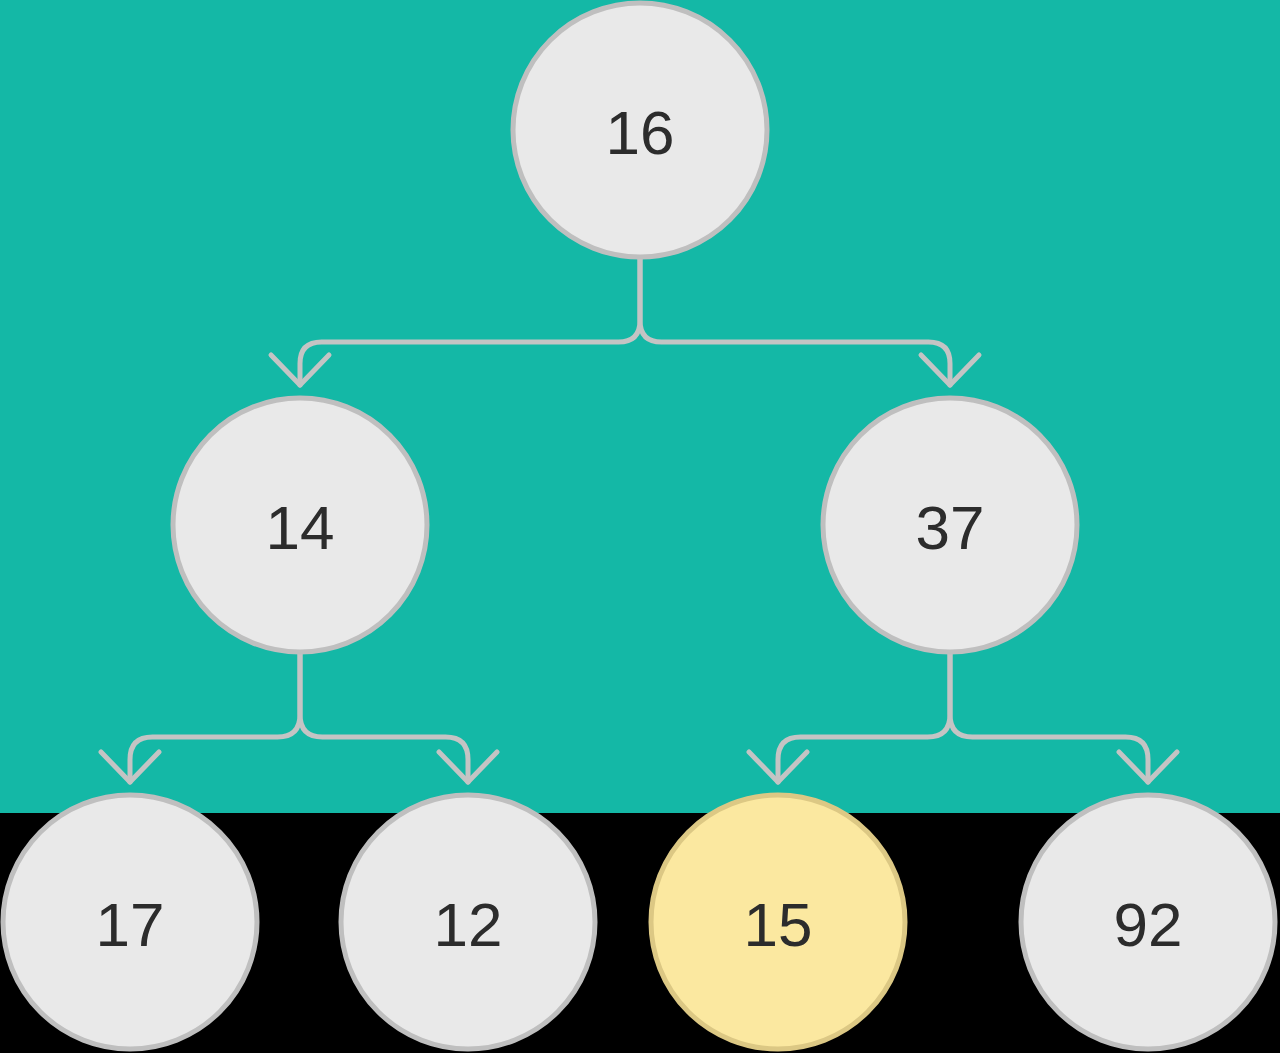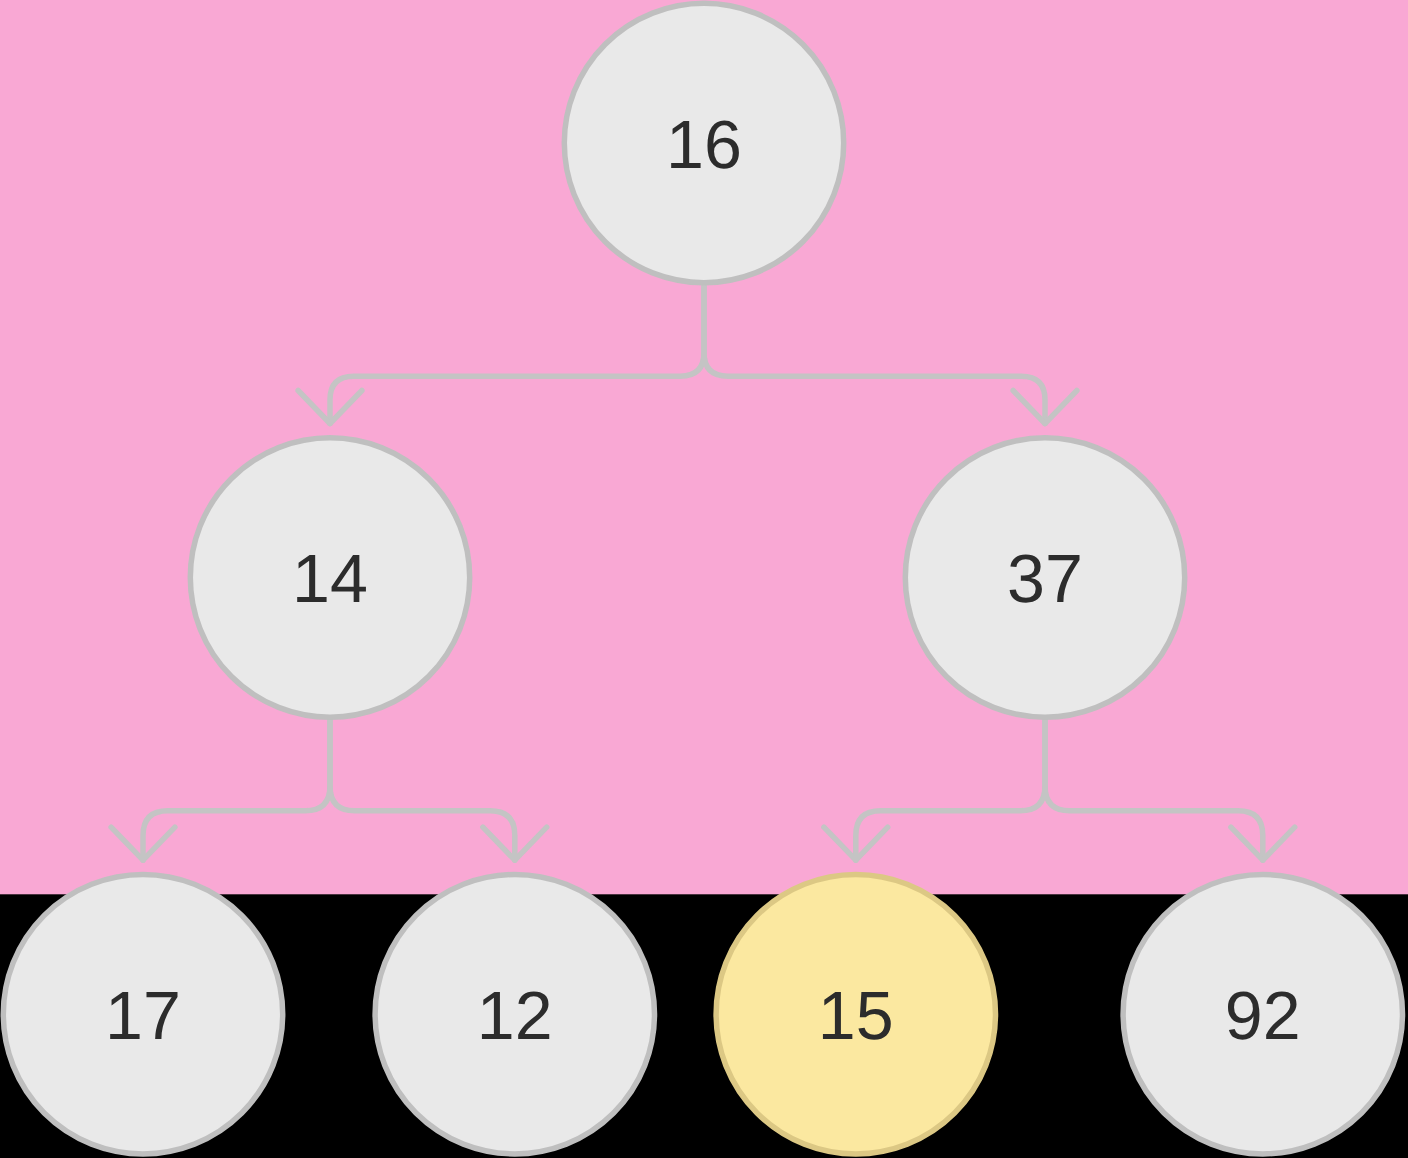--- a/index.html
+++ b/index.html
@@ -11,21 +11,21 @@
   body {
     width: 1280px;
     height: 1053px;
     overflow: hidden;
     font-family: "Liberation Sans", sans-serif;
   }
   #tree-canvas {
     position: relative;
     width: 1280px;
     height: 813px;
-    background: #f9a8d4;
+    background: #14b8a6;
   }
   svg.tree-svg {
     position: absolute;
     top: 0;
     left: 0;
     width: 1280px;
     height: 1053px;
     display: block;
   }
   .node-label {

